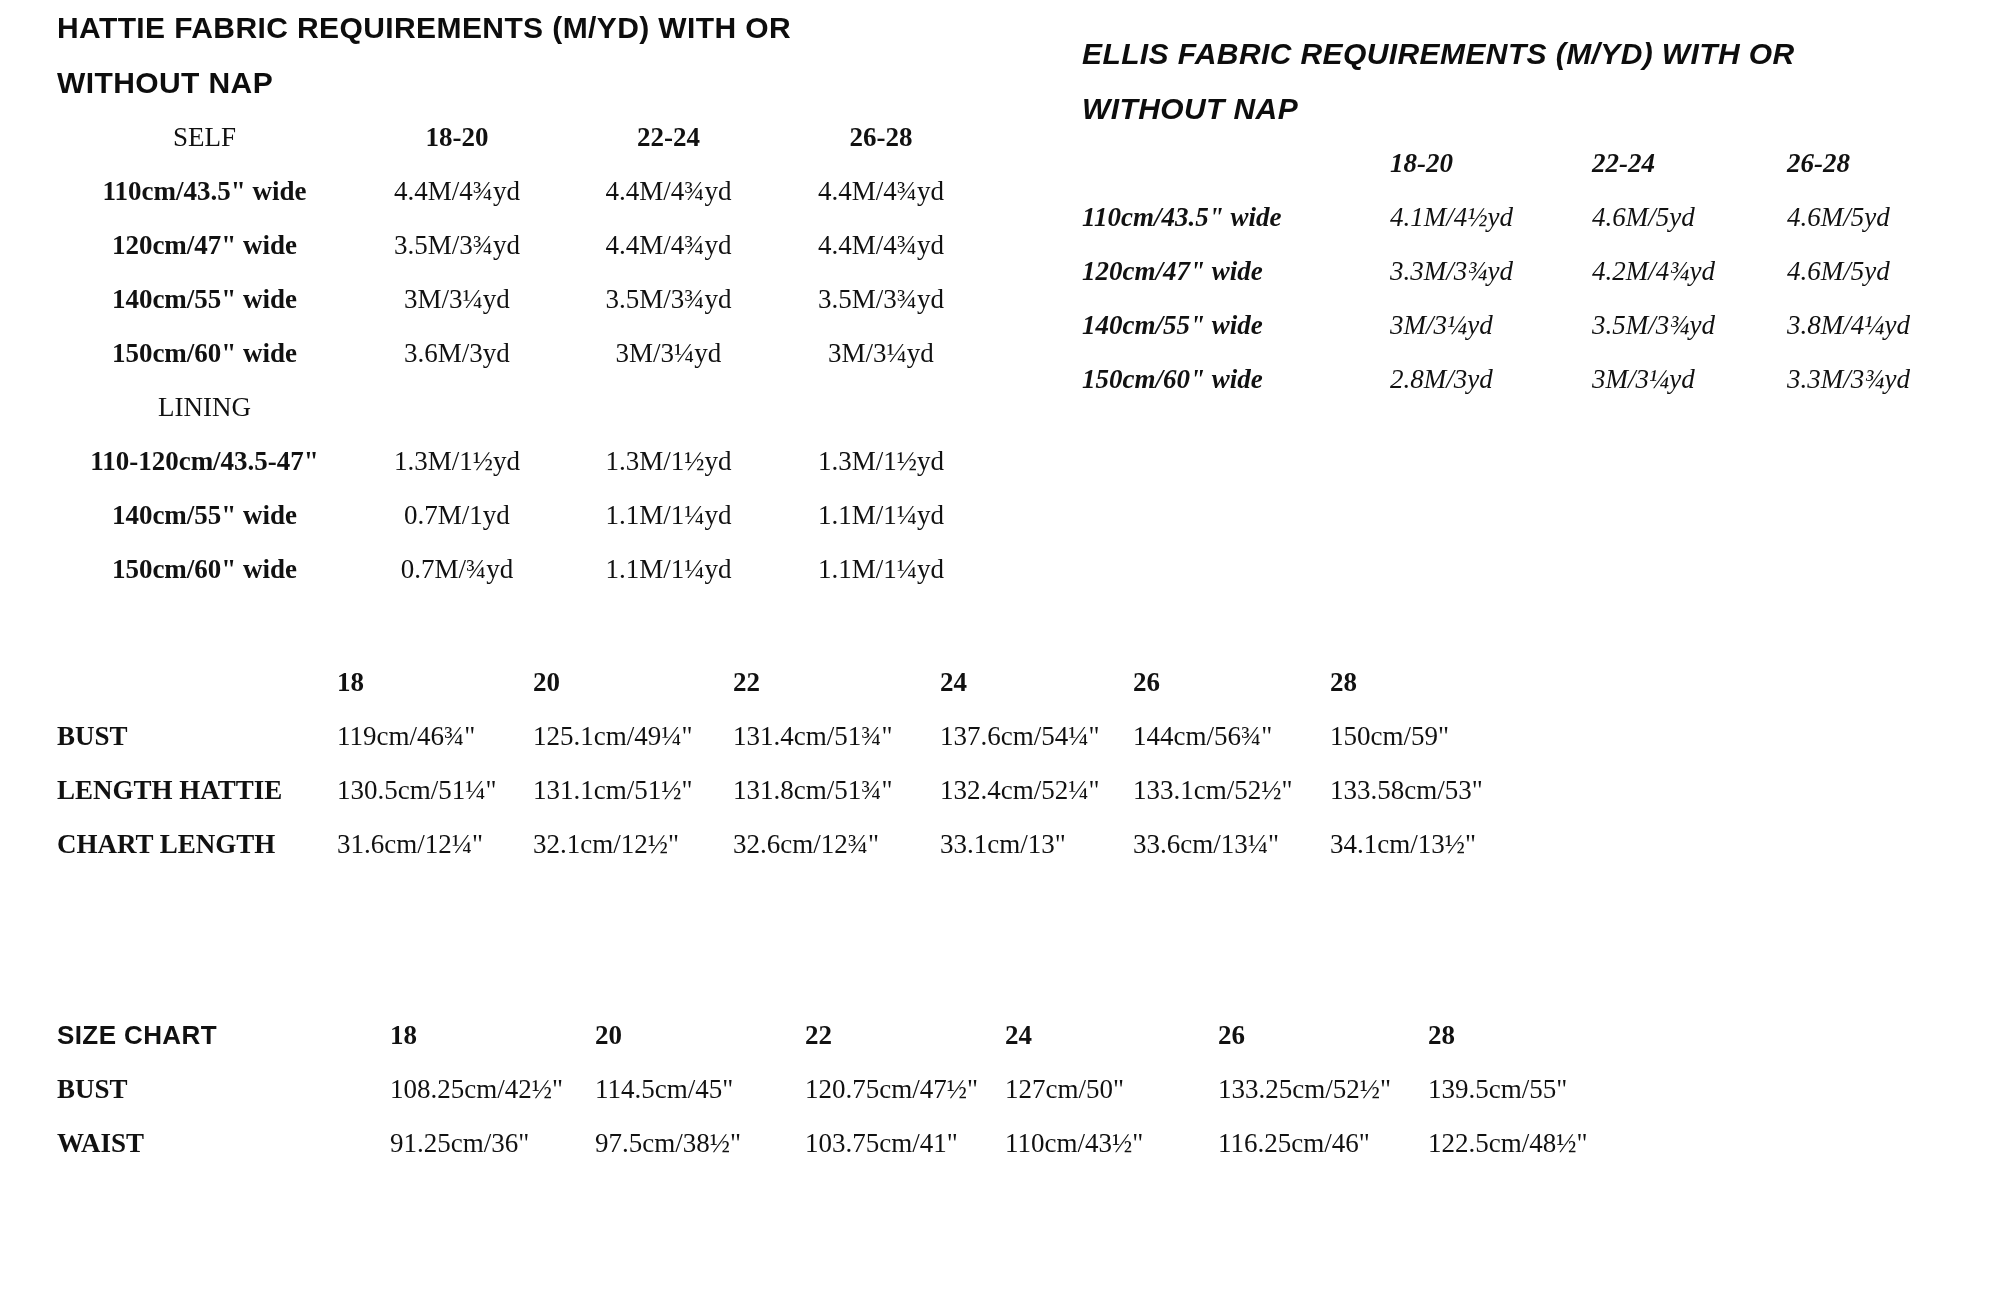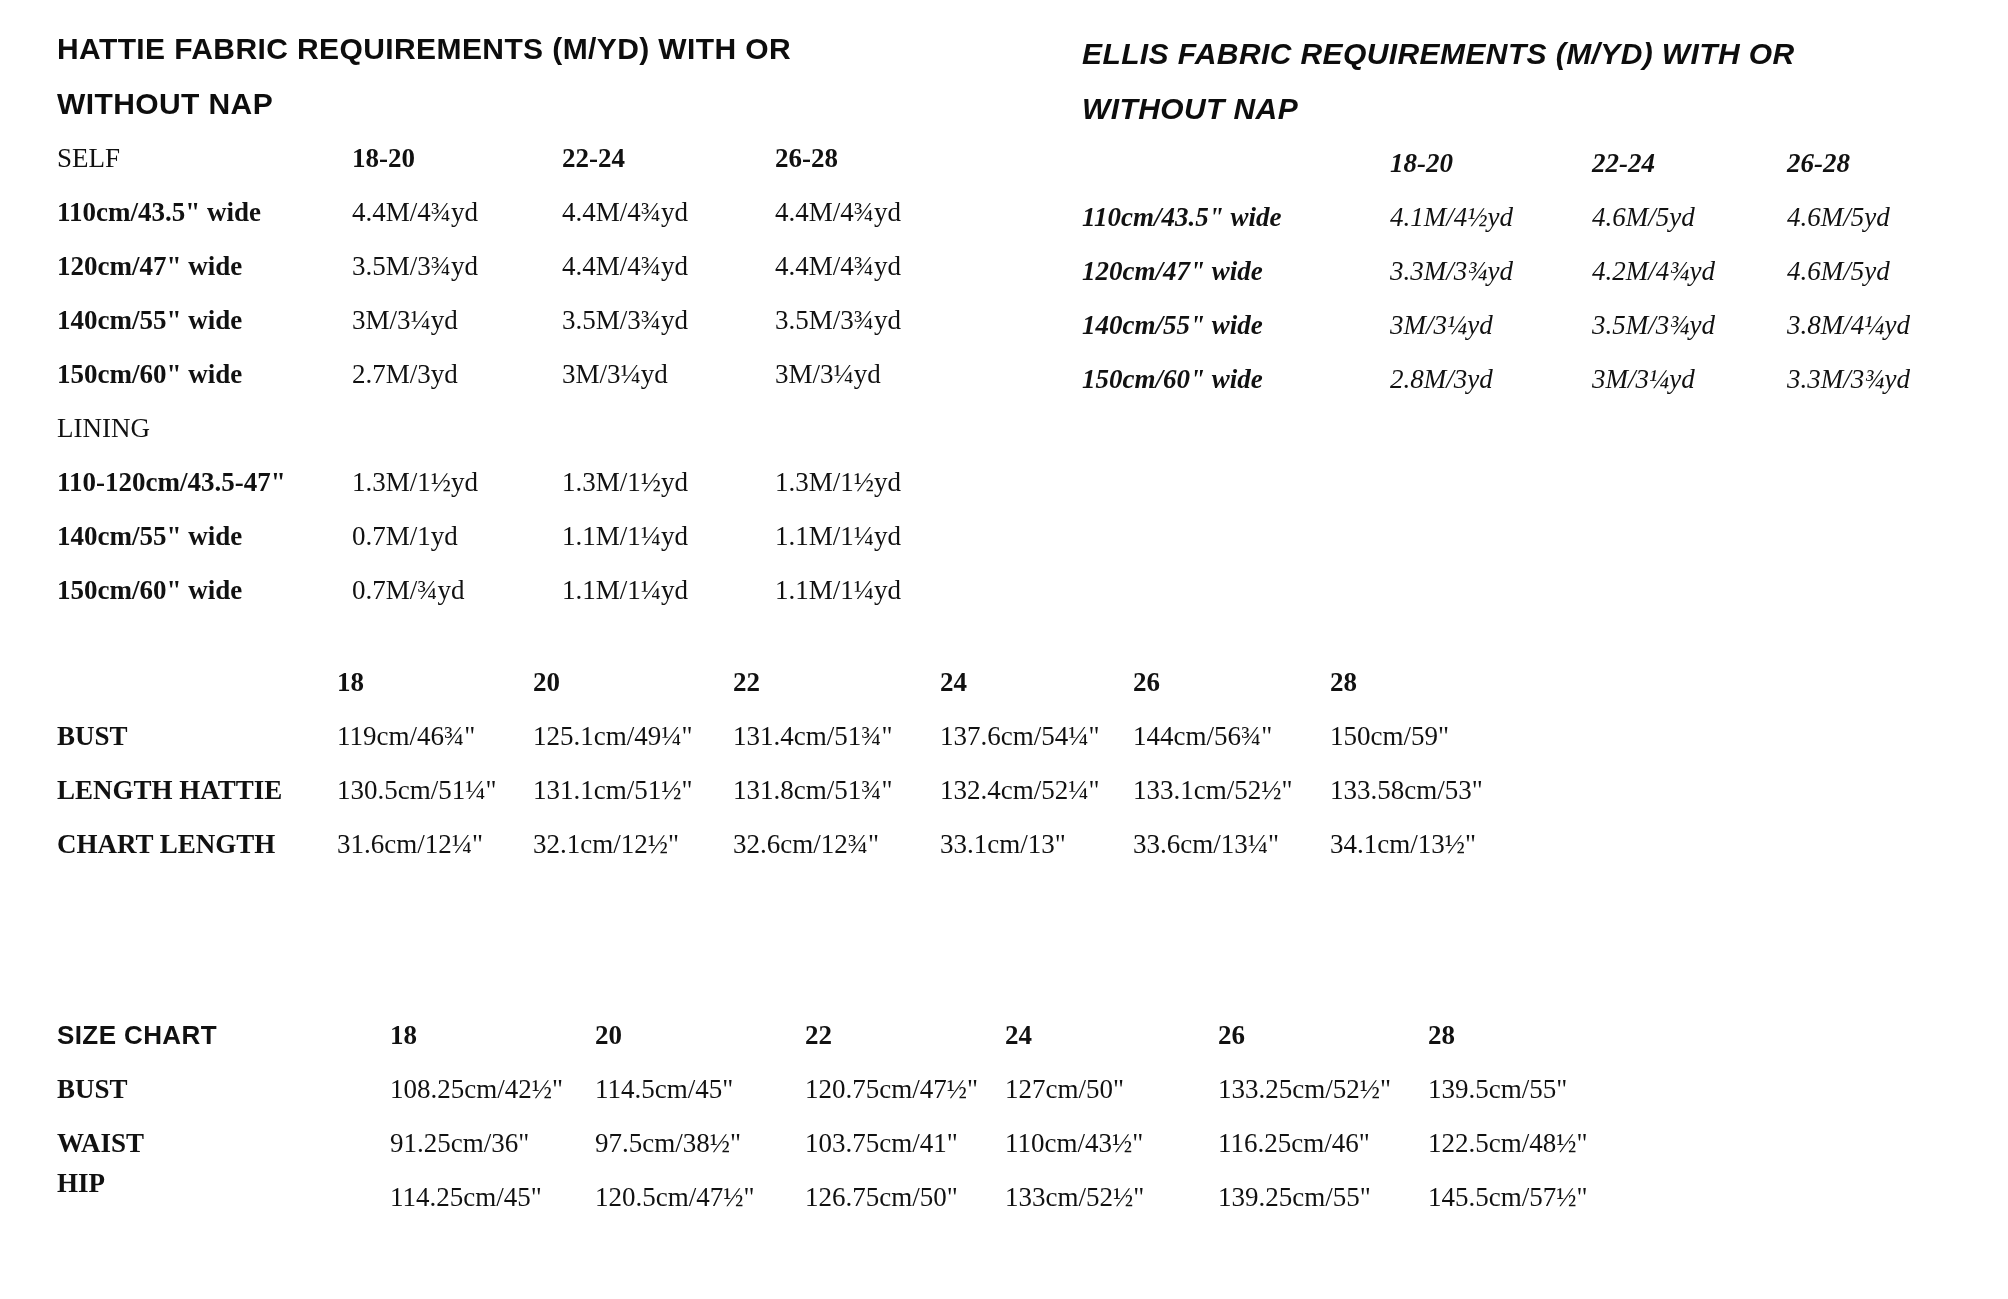--- a/index.html
+++ b/index.html
@@ -32,21 +32,21 @@
     display: grid;
     height: 54px;
     align-items: center;
     font-size: 27px;
     line-height: 1;
   }
   .cell { white-space: nowrap; }
   .bold { font-weight: 700; }
 
   
-  .hattie { left: 57px; top: 21px; width: 930px; }
+  .hattie { left: 57px; top: 0; width: 930px; text-align: center; }
   .hattie .grid-row { grid-template-columns: 295px 210px 213px auto; }
 
   
   .ellis { left: 1082px; top: 26px; width: 926px; font-style: italic; }
   .ellis .grid-row { grid-template-columns: 308px 202px 195px auto; }
 
   
   .finished { left: 57px; top: 655px; width: 1900px; }
   .finished .grid-row { grid-template-columns: 280px 196px 200px 207px 193px 197px auto; }
 
@@ -88,21 +88,21 @@
     <div class="cell">4.4M/4¾yd</div>
   </div>
   <div class="grid-row">
     <div class="cell bold">140cm/55" wide</div>
     <div class="cell">3M/3¼yd</div>
     <div class="cell">3.5M/3¾yd</div>
     <div class="cell">3.5M/3¾yd</div>
   </div>
   <div class="grid-row">
     <div class="cell bold">150cm/60" wide</div>
-    <div class="cell">2.7M/3yd</div>
+    <div class="cell">3.6M/3yd</div>
     <div class="cell">3M/3¼yd</div>
     <div class="cell">3M/3¼yd</div>
   </div>
   <div class="grid-row">
     <div class="cell">LINING</div>
     <div class="cell"></div>
     <div class="cell"></div>
     <div class="cell"></div>
   </div>
   <div class="grid-row">
@@ -222,22 +222,13 @@
   </div>
   <div class="grid-row">
     <div class="cell bold">WAIST</div>
     <div class="cell">91.25cm/36"</div>
     <div class="cell">97.5cm/38½"</div>
     <div class="cell">103.75cm/41"</div>
     <div class="cell">110cm/43½"</div>
     <div class="cell">116.25cm/46"</div>
     <div class="cell">122.5cm/48½"</div>
   </div>
-  <div class="grid-row">
-    <div class="cell bold hip-label">HIP</div>
-    <div class="cell">114.25cm/45"</div>
-    <div class="cell">120.5cm/47½"</div>
-    <div class="cell">126.75cm/50"</div>
-    <div class="cell">133cm/52½"</div>
-    <div class="cell">139.25cm/55"</div>
-    <div class="cell">145.5cm/57½"</div>
-  </div>
 </div>
 
 </body></html>

